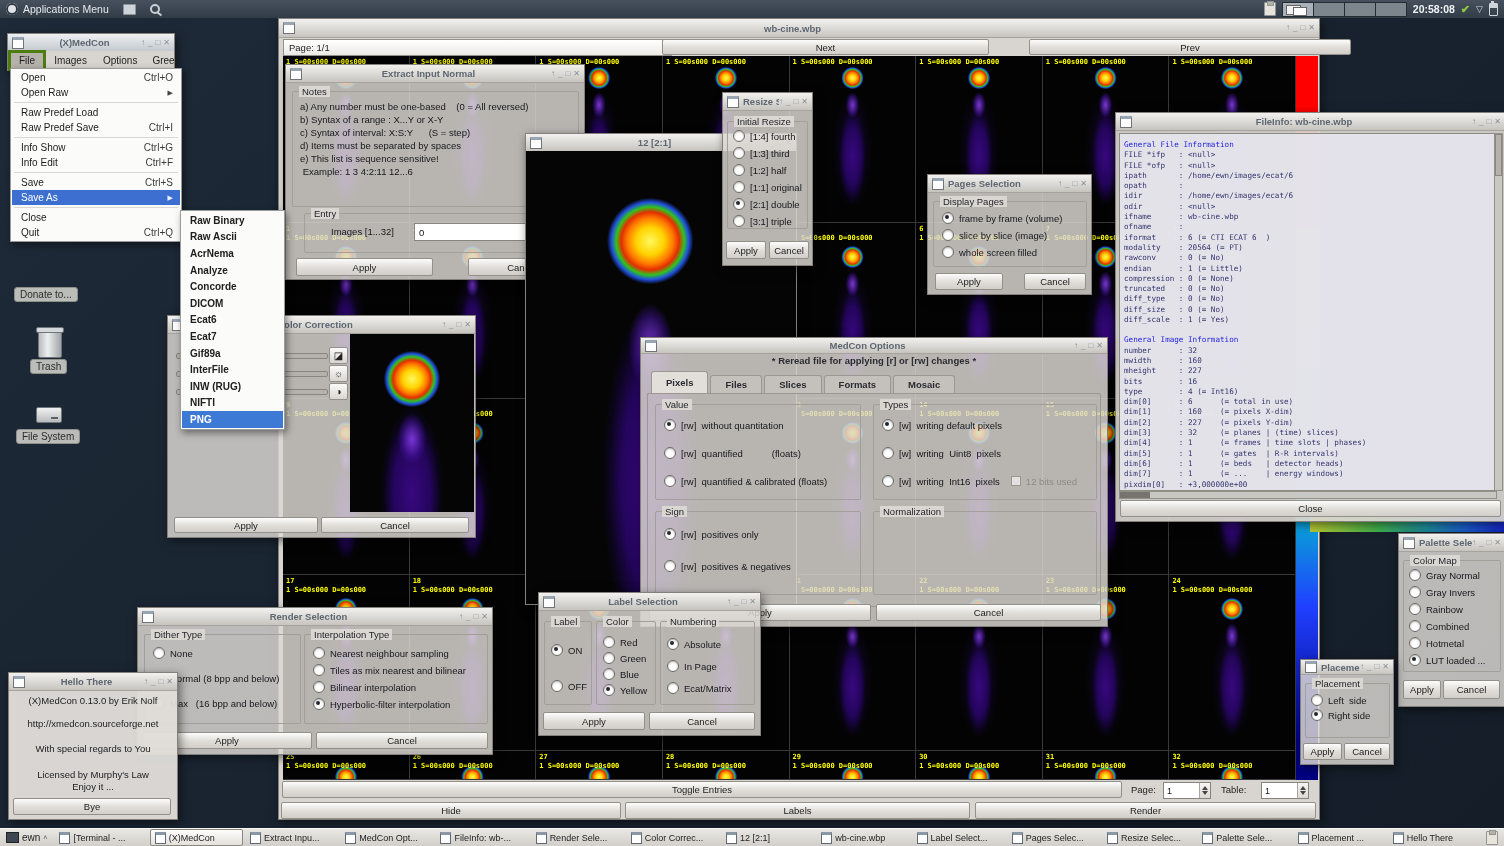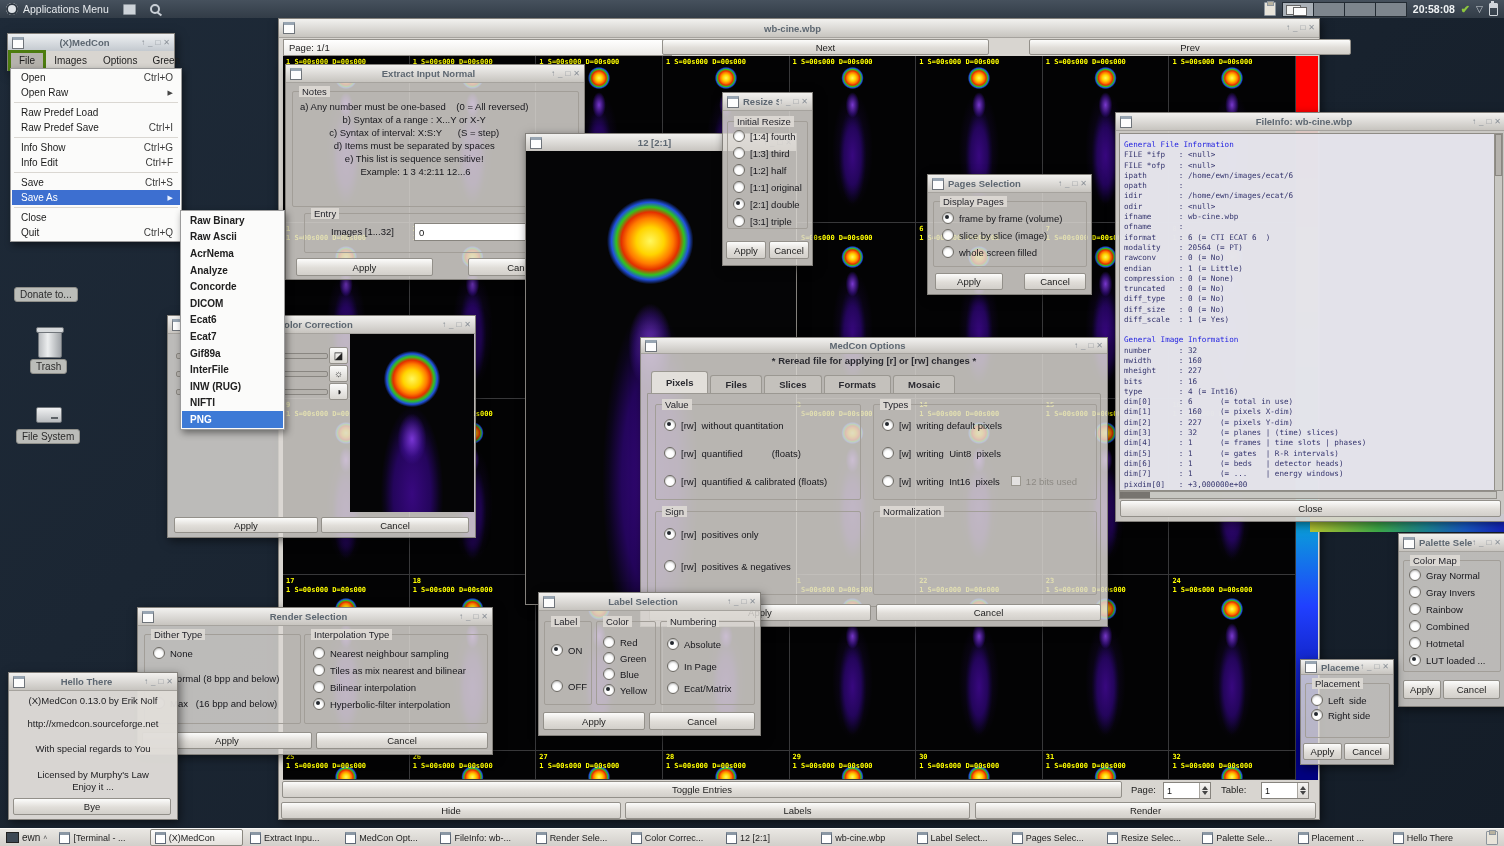--- a/index.html
+++ b/index.html
@@ -41,21 +41,21 @@
   .win.tr{background:rgba(219,216,211,0.84);}
   .tb{height:17px;display:flex;align-items:center;padding:0 4px;background:linear-gradient(#f2f1ef,#c7c4bf);
     border-bottom:1px solid #a6a39e;font-weight:bold;color:#5d6771;font-size:9.5px;}
   .wicon{width:10px;height:8px;background:#fdfdfd;border:1px solid #6f747a;border-top:3px solid #98a5b2;margin-right:4px;flex:none;}
   .ti{flex:1;text-align:center;overflow:hidden;white-space:nowrap;}
   .wc{display:flex;gap:3px;color:#8a9097;font-size:8px;font-weight:normal;flex:none;letter-spacing:0;}
   .wc span{line-height:10px;}
   .btn{position:absolute;display:flex;align-items:center;justify-content:center;
     background:linear-gradient(#fcfcfb,#e0ddd8 55%,#d2cfca);border:1px solid #93908a;border-radius:2px;
     font-size:9.5px;color:#1d1d1d;overflow:hidden;white-space:nowrap;}
-  .frame{position:absolute;border:1px solid #a29e98;border-radius:2px;text-align:center;}
+  .frame{position:absolute;border:1px solid #a29e98;border-radius:2px;}
   .flg{position:absolute;top:-6px;left:6px;font-size:9.5px;color:#24242b;background:rgba(219,216,211,0.95);
     padding:0 3px;line-height:11px;white-space:nowrap;}
   .rads{position:absolute;}
   .rrow{display:flex;align-items:center;gap:5px;font-size:9.5px;color:#17171c;margin-bottom:var(--mb,5px);white-space:pre;}
   .rad{width:10px;height:10px;border-radius:50%;background:#fff;border:1px solid #6b6862;
     box-shadow:inset 0 1px 2px rgba(0,0,0,0.3);flex:none;}
   .rad.on::after{content:"";display:block;width:4px;height:4px;margin:2px;border-radius:50%;background:#23272e;}
   .chkbox{width:8px;height:8px;border:1px solid #9a978f;background:rgba(255,255,255,0.6);margin-left:6px;flex:none;}
   .chklbl{color:#8d8a84;}
   .inp{position:absolute;background:#fff;border:1px solid #87847e;font-size:9.5px;color:#111;

